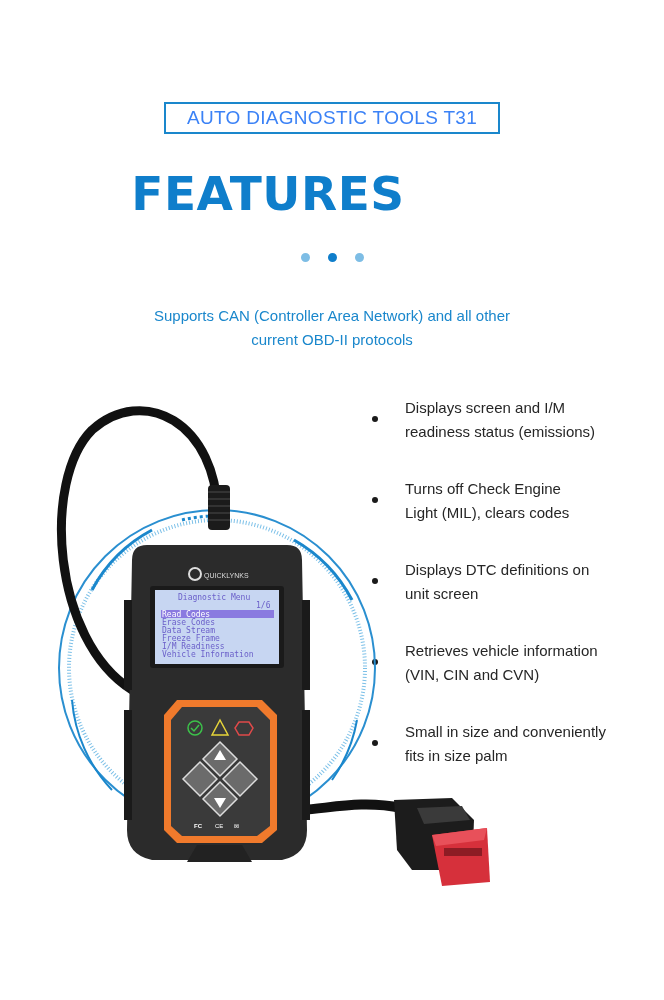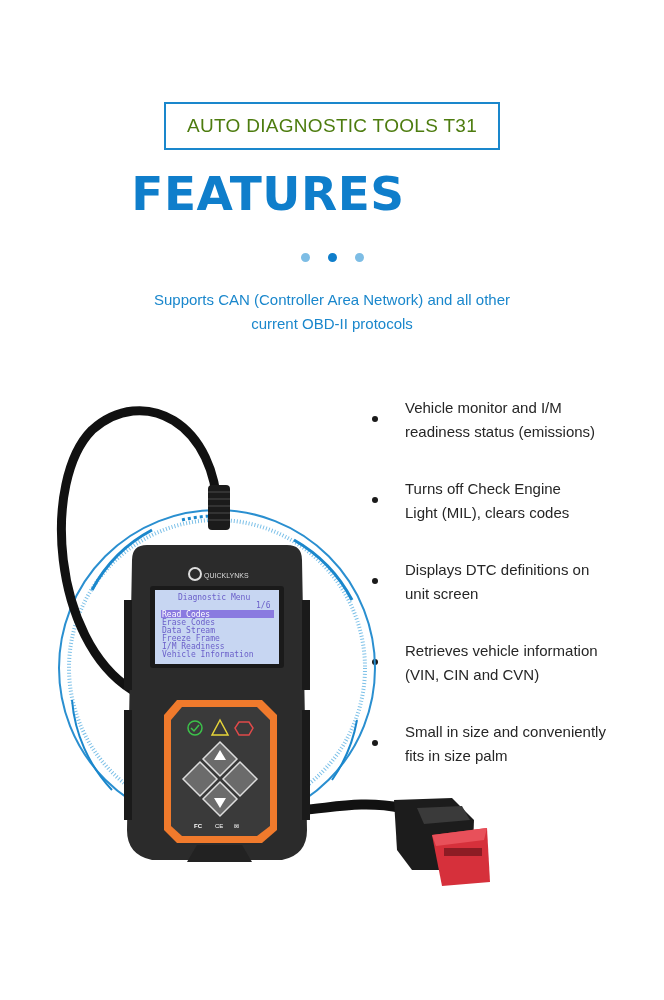--- a/index.html
+++ b/index.html
@@ -1,34 +1,34 @@
 <!DOCTYPE html>
 <html><head>
 <meta charset="utf-8">
 <style>
   * { margin: 0; padding: 0; box-sizing: border-box; }
   html, body { width: 664px; height: 1000px; background: #ffffff; overflow: hidden; }
   body { position: relative; font-family: "Liberation Sans", sans-serif; }
 
   .title-box {
-    position: absolute; left: 164px; top: 102px; width: 336px; height: 48px;
+    position: absolute; left: 164px; top: 102px; width: 336px; height: 32px;
     border: 2px solid #1a87cc; display: flex; align-items: center; justify-content: center;
-    color: #4d7c0f; font-size: 19px; letter-spacing: 0.3px;
+    color: #3b82f6; font-size: 19px; letter-spacing: 0.3px;
   }
   .headline {
     position: absolute; left: 0; top: 166px; width: 536px; text-align: center;
     color: #0f7ecb; font-size: 47px; font-weight: bold; letter-spacing: 0.5px;
     font-family: "DejaVu Sans", sans-serif;
   }
   .dots { position: absolute; left: 0; top: 253px; width: 664px; display: flex; justify-content: center; gap: 18px; }
   .dot { width: 9px; height: 9px; border-radius: 50%; background: #7dbde5; }
   .dot.active { background: #0f7ecb; }
 
   .subtitle {
-    position: absolute; left: 100px; top: 288px; width: 464px; text-align: center;
+    position: absolute; left: 100px; top: 304px; width: 464px; text-align: center;
     color: #1a87cc; font-size: 15px; line-height: 24px;
   }
 
   .features { position: absolute; left: 372px; top: 396px; width: 280px; }
   .feature { position: relative; padding-left: 33px; height: 81px; }
   .feature .bullet {
     position: absolute; left: 0; top: 20px; width: 6px; height: 6px; border-radius: 50%; background: #1a1a1a;
   }
   .feature .text { color: #262626; font-size: 15px; line-height: 24px; }
 
@@ -51,21 +51,21 @@
 
 <div class="subtitle">
   <div>Supports CAN (Controller Area Network) and all other</div>
   <div>current OBD-II protocols</div>
 </div>
 
 <div class="features">
   <div class="feature">
     <span class="bullet"></span>
     <div class="text">
-        <div>Vehicle monitor and I/M</div>
+        <div>Displays screen and I/M</div>
         <div>readiness status (emissions)</div>
       </div>
   </div>
   <div class="feature">
     <span class="bullet"></span>
     <div class="text">
         <div>Turns off Check Engine</div>
         <div>Light (MIL), clears codes</div>
       </div>
   </div>

